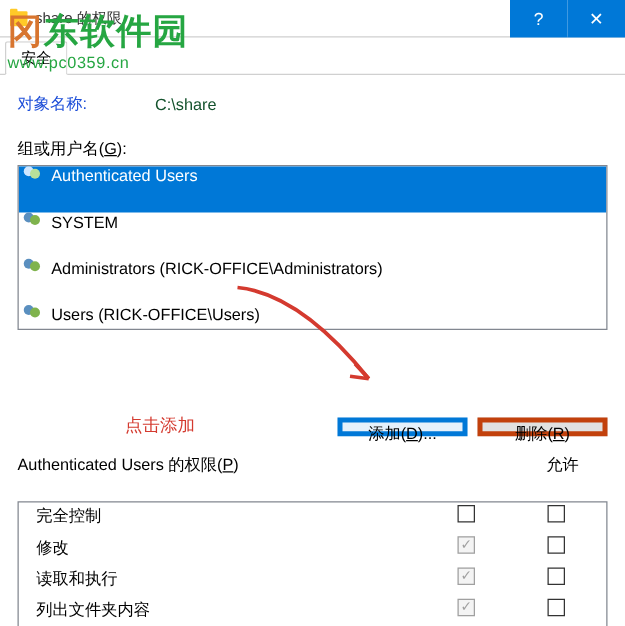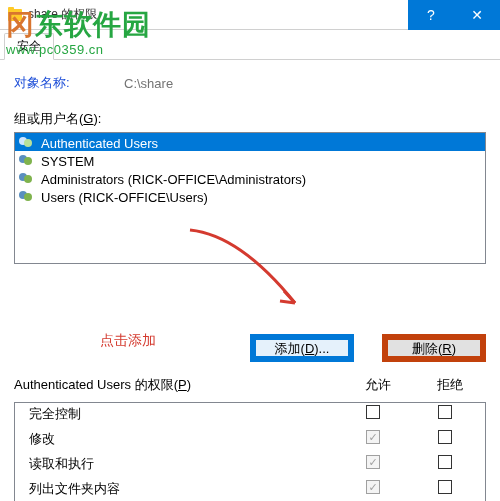--- a/index.html
+++ b/index.html
@@ -20,46 +20,46 @@
 .watermark .wm-line1 .orange { color: #d8752f; }
 .watermark .wm-url { font-size: 13px; color: #26a642; margin-top: -2px; letter-spacing: 0.5px; }
 
 .tabstrip { height: 30px; display: flex; border-bottom: 1px solid #d0d0d0; align-items: flex-end; padding-left: 4px; }
 .tab { padding: 4px 12px; font-size: 12px; background: #fff; border: 1px solid #d0d0d0; border-bottom: 1px solid #fff; border-radius: 2px 2px 0 0; position: relative; top: 1px; }
 
 .content { padding: 14px 14px 0 14px; }
 
 .row { display: flex; align-items: center; margin-bottom: 18px; font-size: 13px; }
 .row .lbl { width: 110px; color: #1d4ed8; }
-.row .val { color: #737373; }
+.row .val { color: #14532d; }
 
 .group-label { font-size: 13px; margin-bottom: 4px; }
 .group-label u { text-decoration: underline; }
 
 .listbox { border: 1px solid #828790; height: 132px; overflow: hidden; background: #fff; }
-.listitem { display: flex; align-items: flex-end; height: 18px; padding-left: 4px; font-size: 13px; gap: 4px; }
+.listitem { display: flex; align-items: flex-start; height: 37px; padding-left: 4px; font-size: 13px; gap: 4px; }
 .listitem.selected { background: #0078d7; color: #fff; }
 .people-icon { width: 18px; height: 14px; position: relative; flex-shrink: 0; }
 .people-icon::before, .people-icon::after { content: ""; position: absolute; width: 8px; height: 8px; border-radius: 50%; background: #5a8fbf; }
 .people-icon::before { left: 0; top: 0; }
 .people-icon::after { left: 5px; top: 2px; background: #7fb34d; }
 .listitem.selected .people-icon::before { background: #cfe6ff; }
 .listitem.selected .people-icon::after { background: #b8e09a; }
 
 .arrow { position: absolute; top: 225px; left: 180px; width: 140px; height: 90px; pointer-events: none; z-index: 40; }
 .arrow svg { width: 100%; height: 100%; }
 
 .hint-text { color: #d43a2f; font-size: 14px; position: absolute; top: 332px; left: 100px; }
 
 .btn-row { display: flex; justify-content: flex-end; gap: 8px; margin-top: 70px; margin-bottom: 14px; }
-.btn { width: 104px; height: 28px; font-size: 13px; background: #e1e1e1; border: 6px solid #c2410c; cursor: pointer; margin-left: 20px; }
+.btn { width: 104px; height: 15px; font-size: 13px; background: #e1e1e1; border: 4px solid #c2410c; cursor: pointer; }
 .btn.hover { background: #e5f1fb; border-color: #0078d7; }
 .btn u { text-decoration: underline; }
 
-.perm-label { font-size: 13px; margin-bottom: 8px; display: flex; }
+.perm-label { font-size: 13px; margin-bottom: 20px; display: flex; }
 .perm-label .pl { flex: 1; }
 .perm-label .col { width: 72px; text-align: center; }
 
 .perm-box { border: 1px solid #828790; padding: 2px 4px; }
 .perm-row { display: flex; align-items: flex-start; height: 25px; font-size: 13px; }
 .perm-row .pname { flex: 1; padding-left: 10px; }
 .perm-row .pcol { width: 72px; display: flex; justify-content: center; }
 .chk { width: 14px; height: 14px; border: 1px solid #333; display: inline-flex; align-items: center; justify-content: center; font-size: 11px; background: #fff; }
 .chk.disabled { border-color: #a0a0a0; color: #a0a0a0; background: #f4f4f4; }
 .chk.checked::after { content: "✓"; line-height: 1; }
@@ -123,21 +123,20 @@
       <span>添加(</span><u>D</u><span>)...</span>
     </button>
     <button class="btn">
       <span>删除(</span><u>R</u><span>)</span>
     </button>
   </div>
 
   <div class="perm-label">
     <span class="pl"><span>Authenticated Users 的权限(</span><u>P</u><span>)</span></span>
     <span class="col">允许</span>
-    <span class="col">拒绝</span>
   </div>
 
   <div class="perm-box" id="perm-box">
       <div class="perm-row">
         <span class="pname">完全控制</span>
         <span class="pcol">
           <span class="chk"></span>
         </span>
         <span class="pcol">
           <span class="chk"></span>

